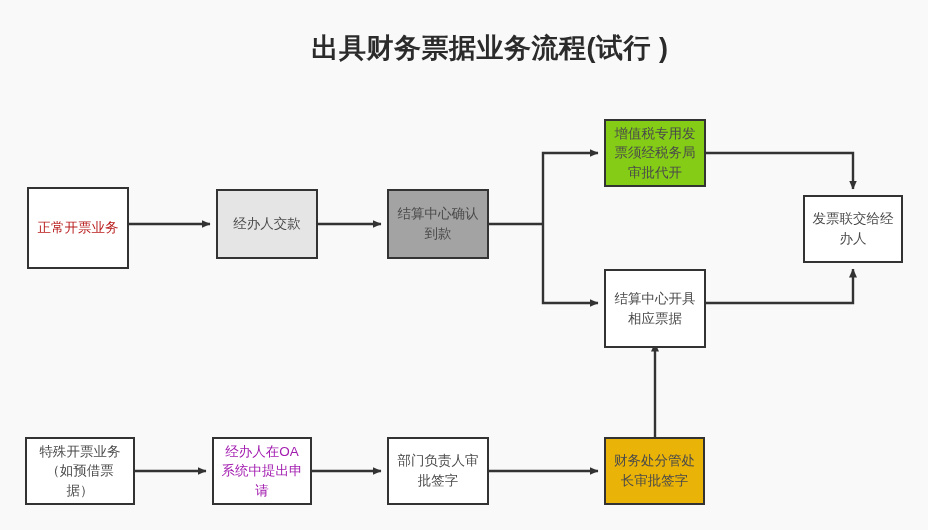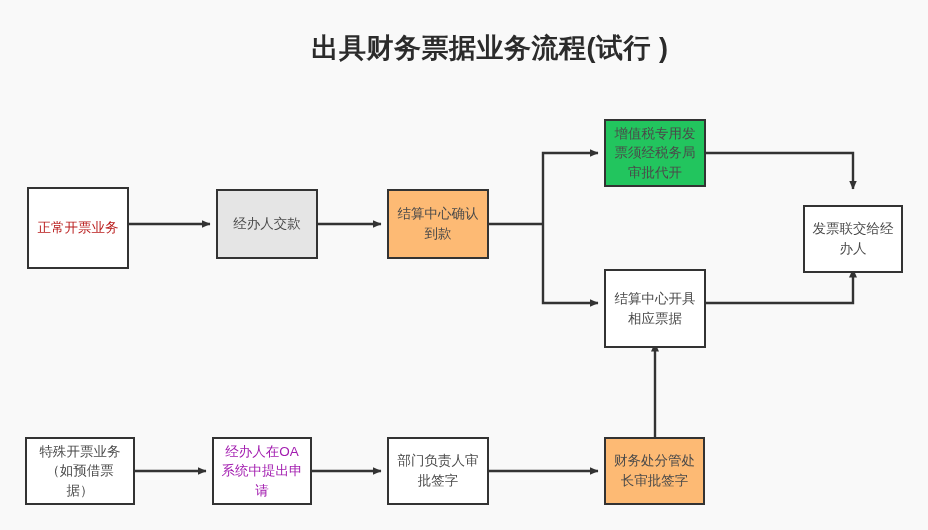--- a/index.html
+++ b/index.html
@@ -95,38 +95,38 @@
 
     <path d="M655,437 L655,343" stroke="#333333" stroke-width="2.4" fill="none" marker-end="url(#arrowhead)"></path>
   </svg>
 
   <div class="node" style="left: 27px; top: 187px; width: 102px; height: 82px; border-color: rgb(51, 51, 51); background: rgb(255, 255, 255); color: #b91c1c;">
     <span>正常开票业务</span>
   </div>
   <div class="node" style="left: 216px; top: 189px; width: 102px; height: 70px; border-color: rgb(51, 51, 51); background: #e5e5e5; color: rgb(74, 74, 74);">
     <span>经办人交款</span>
   </div>
-  <div class="node" style="left: 387px; top: 189px; width: 102px; height: 70px; border-color: rgb(51, 51, 51); background: #fdba74; color: rgb(74, 74, 74);">
+  <div class="node" style="left: 387px; top: 189px; width: 102px; height: 70px; border-color: rgb(51, 51, 51); background: #a3a3a3; color: rgb(74, 74, 74);">
     <span>结算中心确认到款</span>
   </div>
-  <div class="node" style="left: 604px; top: 119px; width: 102px; height: 68px; border-color: rgb(51, 51, 51); background: #22c55e; color: rgb(74, 74, 74);">
+  <div class="node" style="left: 604px; top: 119px; width: 102px; height: 68px; border-color: rgb(51, 51, 51); background: #84cc16; color: rgb(74, 74, 74);">
     <span>增值税专用发票须经税务局审批代开</span>
   </div>
   <div class="node" style="left: 604px; top: 269px; width: 102px; height: 79px; border-color: rgb(51, 51, 51); background: rgb(255, 255, 255); color: rgb(74, 74, 74);">
     <span>结算中心开具相应票据</span>
   </div>
-  <div class="node" style="left: 803px; top: 205px; width: 100px; height: 68px; border-color: rgb(51, 51, 51); background: rgb(255, 255, 255); color: rgb(74, 74, 74);">
+  <div class="node" style="left: 803px; top: 195px; width: 100px; height: 68px; border-color: rgb(51, 51, 51); background: rgb(255, 255, 255); color: rgb(74, 74, 74);">
     <span>发票联交给经办人</span>
   </div>
   <div class="node" style="left: 25px; top: 437px; width: 110px; height: 68px; border-color: rgb(51, 51, 51); background: rgb(255, 255, 255); color: rgb(74, 74, 74);">
     <span>特殊开票业务（如预借票据）</span>
   </div>
   <div class="node" style="left: 212px; top: 437px; width: 100px; height: 68px; border-color: rgb(51, 51, 51); background: rgb(255, 255, 255); color: #a21caf;">
     <span>经办人在OA系统中提出申请</span>
   </div>
   <div class="node" style="left: 387px; top: 437px; width: 102px; height: 68px; border-color: rgb(51, 51, 51); background: rgb(255, 255, 255); color: rgb(74, 74, 74);">
     <span>部门负责人审批签字</span>
   </div>
-  <div class="node" style="left: 604px; top: 437px; width: 101px; height: 68px; border-color: rgb(51, 51, 51); background: #fdba74; color: rgb(74, 74, 74);">
+  <div class="node" style="left: 604px; top: 437px; width: 101px; height: 68px; border-color: rgb(51, 51, 51); background: #eab308; color: rgb(74, 74, 74);">
     <span>财务处分管处长审批签字</span>
   </div>
 
 </div>
 
 </body></html>

